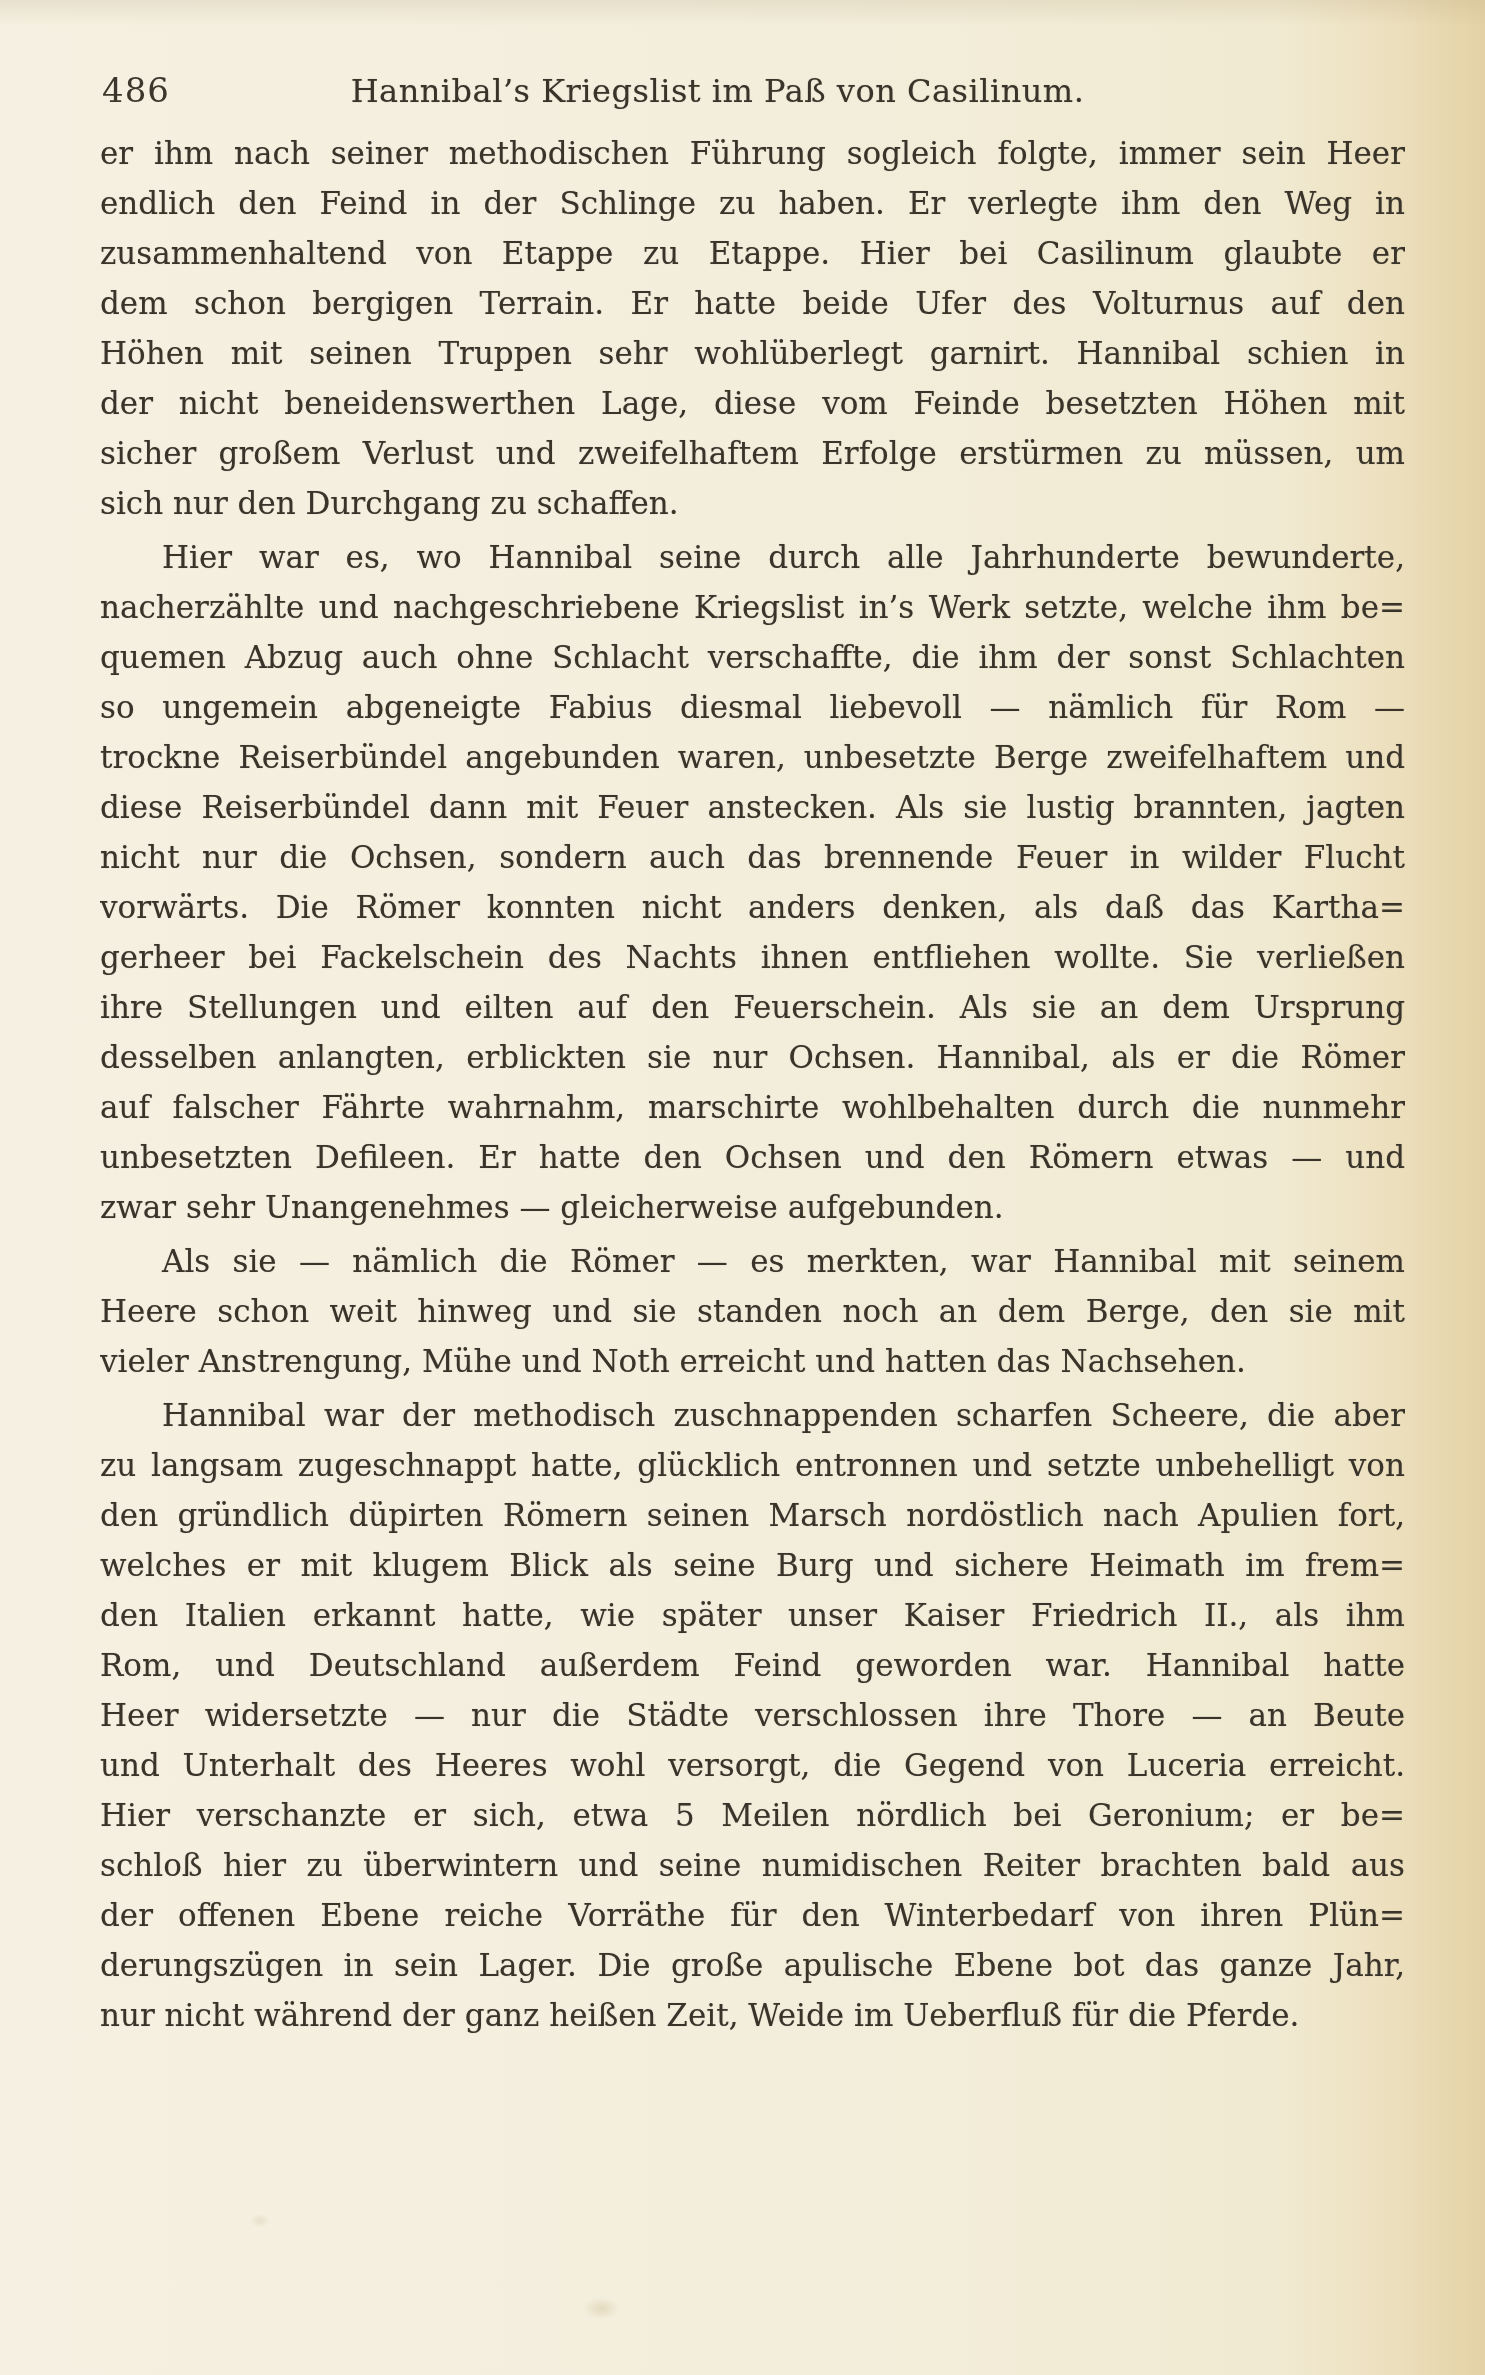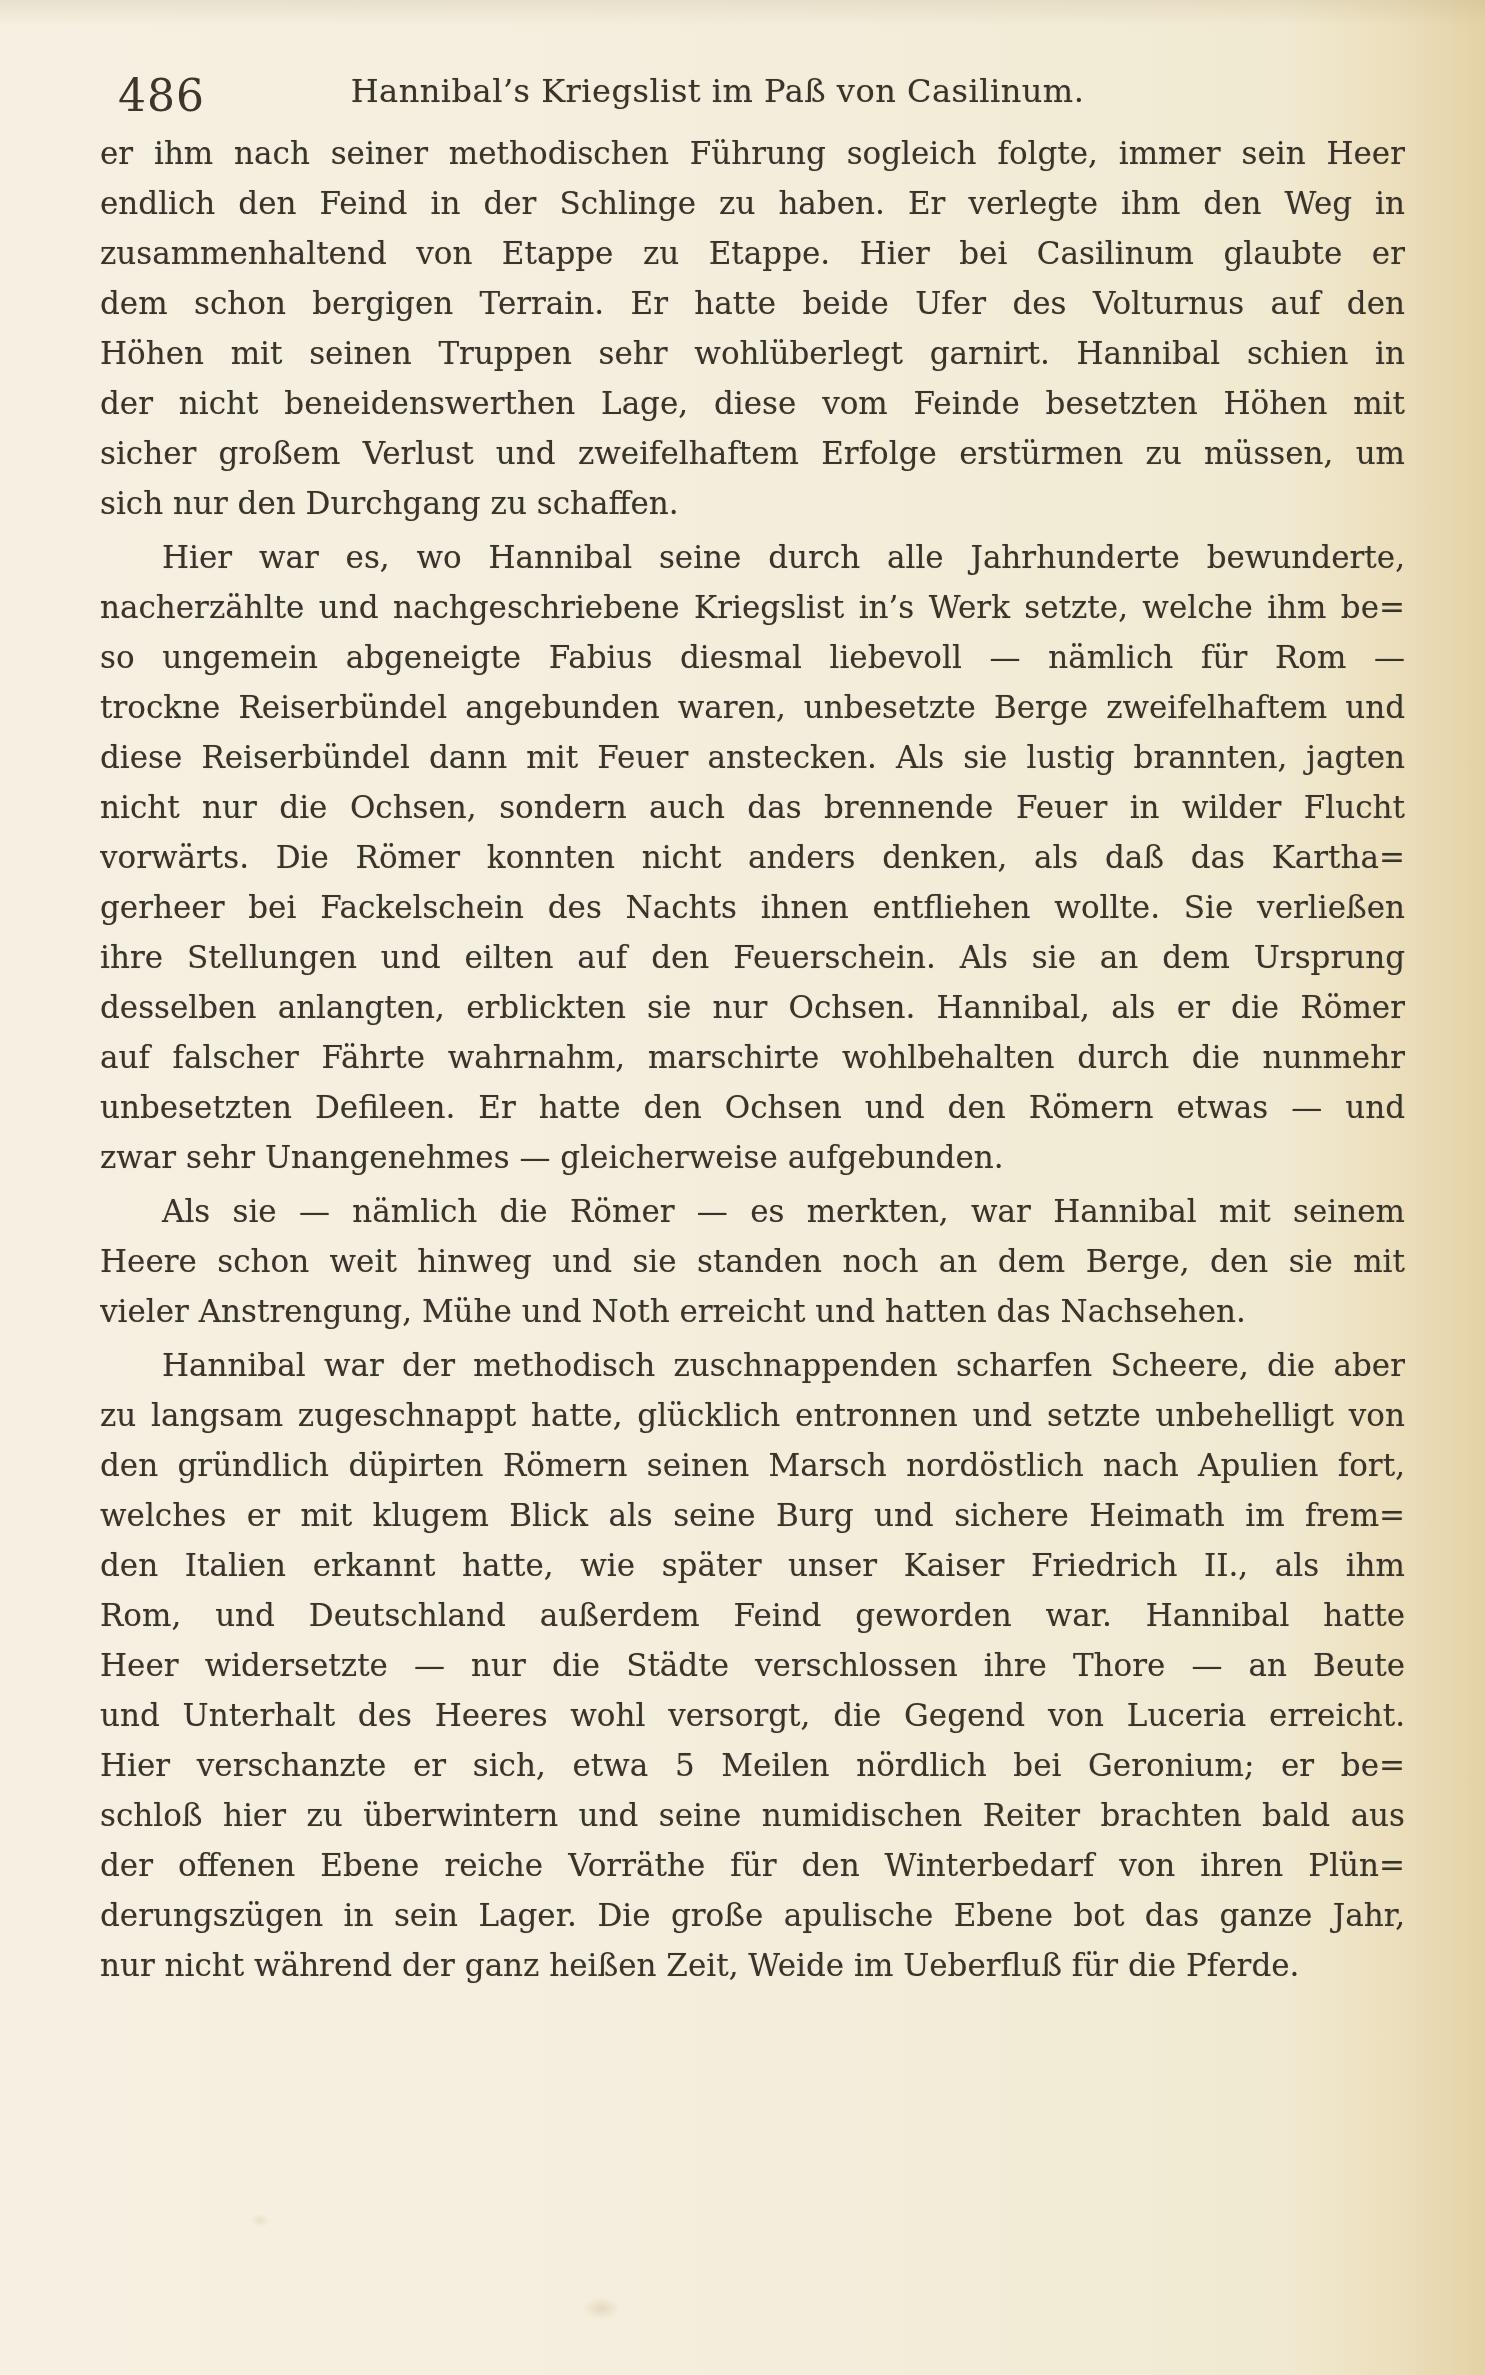--- a/index.html
+++ b/index.html
@@ -18,22 +18,22 @@
       linear-gradient(180deg, rgba(176,156,116,0.18) 0px, rgba(176,156,116,0) 26px),
       linear-gradient(90deg, #f5f0e1 0%, #f3eedc 52%, #f1ead2 86%, #ecdfbd 94%, #e7d6ad 98%, #e4d1a5 100%);
     color: #39332a;
   }
   .running-header {
     position: absolute;
     left: 96px; top: 68px; width: 1313px; height: 44px;
     data-interactable: false;
   }
   .page-number {
-    position: absolute; left: 22px; top: 2px;
-    font-size: 44px; letter-spacing: 1px;
+    position: absolute; left: 6px; top: 2px;
+    font-size: 34px; letter-spacing: 1px;
     color: #3c362c;
   }
   .running-title {
     position: absolute; left: 0; right: 70px; top: 4px;
     text-align: center;
     font-size: 32px;
     letter-spacing: 0.5px;
     color: #39332a;
     text-shadow: 0 0 1px rgba(57,51,42,0.35);
   }
@@ -71,20 +71,21 @@
         <div class="line" data-interactable="false">zusammenhaltend von Etappe zu Etappe.  Hier bei Casilinum glaubte er</div>
         <div class="line" data-interactable="false">dem schon bergigen Terrain.  Er hatte beide Ufer des Volturnus auf den</div>
         <div class="line" data-interactable="false">Höhen mit seinen Truppen sehr wohlüberlegt garnirt.  Hannibal schien in</div>
         <div class="line" data-interactable="false">der nicht beneidenswerthen Lage, diese vom Feinde besetzten Höhen mit</div>
         <div class="line" data-interactable="false">sicher großem Verlust und zweifelhaftem Erfolge erstürmen zu müssen, um</div>
         <div class="line last" data-interactable="false">sich nur den Durchgang zu schaffen.</div>
       </div>
       <div class="paragraph" data-interactable="false">
         <div class="line indent" data-interactable="false">Hier war es, wo Hannibal seine durch alle Jahrhunderte bewunderte,</div>
         <div class="line" data-interactable="false">nacherzählte und nachgeschriebene Kriegslist in’s Werk setzte, welche ihm be=</div>
+        <div class="line" data-interactable="false">quemen Abzug auch ohne Schlacht verschaffte, die ihm der sonst Schlachten</div>
         <div class="line" data-interactable="false">so ungemein abgeneigte Fabius diesmal liebevoll — nämlich für Rom —</div>
         <div class="line" data-interactable="false">trockne Reiserbündel angebunden waren, unbesetzte Berge zweifelhaftem und</div>
         <div class="line" data-interactable="false">diese Reiserbündel dann mit Feuer anstecken.  Als sie lustig brannten, jagten</div>
         <div class="line" data-interactable="false">nicht nur die Ochsen, sondern auch das brennende Feuer in wilder Flucht</div>
         <div class="line" data-interactable="false">vorwärts.  Die Römer konnten nicht anders denken, als daß das Kartha=</div>
         <div class="line" data-interactable="false">gerheer bei Fackelschein des Nachts ihnen entfliehen wollte.  Sie verließen</div>
         <div class="line" data-interactable="false">ihre Stellungen und eilten auf den Feuerschein.  Als sie an dem Ursprung</div>
         <div class="line" data-interactable="false">desselben anlangten, erblickten sie nur Ochsen.  Hannibal, als er die Römer</div>
         <div class="line" data-interactable="false">auf falscher Fährte wahrnahm, marschirte wohlbehalten durch die nunmehr</div>
         <div class="line" data-interactable="false">unbesetzten Defileen.  Er hatte den Ochsen und den Römern etwas — und</div>

